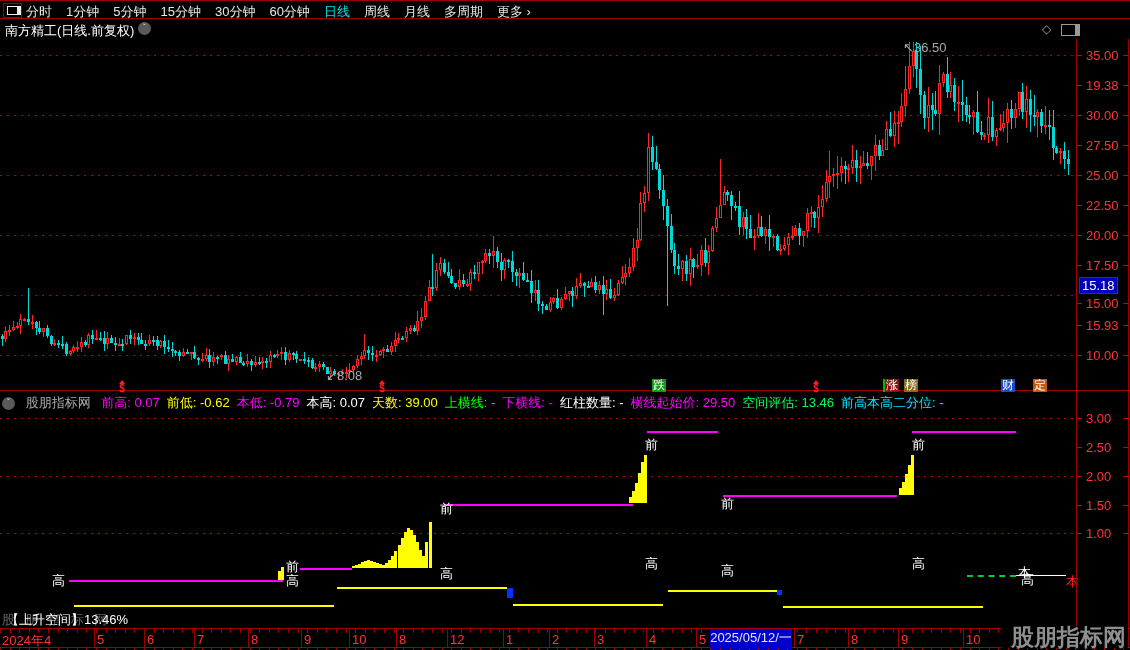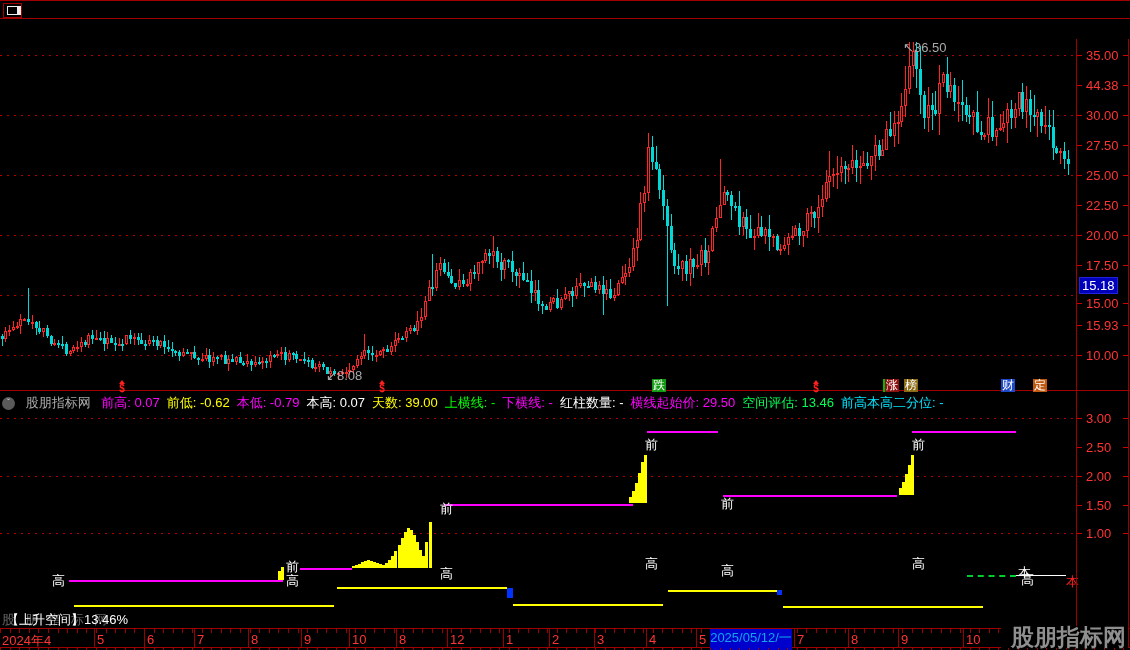--- a/index.html
+++ b/index.html
@@ -28,52 +28,59 @@
   .candle-body{position:absolute;width:3px;box-sizing:border-box;}
   .pricebox{background:#0000bb;color:#fff;padding:0 2px;border:1px solid #2222dd;}
   .indparam{white-space:nowrap;left:2px;top:394px;height:18px;}
   .indparam span{margin-right:7px;}
   .ylab{position:absolute;color:#fff;font-size:13px;line-height:13px;}
   .redlab{color:#ff2222;}
   .datebar{left:0;top:628px;width:1130px;height:20px;border-top:1px solid #a00000;border-bottom:1px solid #a00000;box-sizing:border-box;
      background-image:repeating-linear-gradient(90deg,#9a0000 0 1px,transparent 1px 9.6px);background-size:100% 4px;background-repeat:no-repeat;}
   .datelab{position:absolute;top:3px;color:#ff3434;}
   .datetick{position:absolute;top:0;width:1px;height:18px;background:#9a0000;}
-  .datebox{position:absolute;top:0;height:22px;background:#0000cc;color:#0ea5e9;text-align:center;line-height:18px;}
+  .datebox{position:absolute;top:0;height:22px;background:#0000cc;color:#e5e5e5;text-align:center;line-height:18px;}
   .wm{right:2px;bottom:2px;text-align:right;background:#000;padding:0 2px 0 10px;z-index:60;color:#8f8f8f;font-weight:bold;line-height:22px;}
   .badge{position:absolute;top:379px;color:#fff;font-size:12px;line-height:13px;padding:0 1px;z-index:6;}
   .dollar{position:absolute;z-index:6;text-align:center;width:10px;}
   .dollar .tri{margin:0 auto;width:0;height:0;border-left:3px solid transparent;border-right:3px solid transparent;border-bottom:4px solid #ff2020;}
   .dollar .sym{color:#ff2020;font-size:10px;font-weight:bold;line-height:9px;}
   .greylab{color:#aaa;}
   .bstrip{left:0;top:648px;width:1130px;height:2px;background:repeating-linear-gradient(90deg,#9a0000 0 1px,transparent 1px 9.6px);}
 </style>
 </head>
 <body>
 
 <div class="screen">
 
   <div class="abs topbar">
     <div class="abs winicon">
         <div class="abs winicon-inner"></div>
       </div>
+    <div class="abs lmenu" id="lmenu"><span>分时</span><span>1分钟</span><span>5分钟</span><span>15分钟</span><span>30分钟</span><span>60分钟</span><span class="active">日线</span><span>周线</span><span>月线</span><span>多周期</span><span>更多 ›</span></div>
   </div>
 
+  <div class="abs titlebar">
+    <span class="abs title">南方精工(日线.前复权)</span>
+    <span class="abs circ" style="left:138px;top:3px;">ˇ</span>
+    <span class="abs diamond" style="left:1042px;top:3px;">◇</span>
+    <span class="abs miniwin" style="left:1061px;top:5px;"></span>
+  </div>
 
   <div class="abs" id="mainchart" style="left:0;top:39px;width:1130px;height:352px;">
       <div class="gridline" style="position: absolute; left: 0px; top: 16px; width: 1076px;"></div>
       <div class="gridline" style="position: absolute; left: 0px; top: 76px; width: 1076px;"></div>
       <div class="gridline" style="position: absolute; left: 0px; top: 136px; width: 1076px;"></div>
       <div class="gridline" style="position: absolute; left: 0px; top: 196px; width: 1076px;"></div>
       <div class="gridline" style="position: absolute; left: 0px; top: 256px; width: 1076px;"></div>
       <div class="gridline" style="position: absolute; left: 0px; top: 316px; width: 1076px;"></div>
       <div class="axlab" style="position: absolute; left: 1086px; top: 9px;">35.00</div>
       <div class="tickdash" style="position: absolute; left: 1077px; top: 16px;"></div>
       <div class="tickdash" style="position: absolute; left: 1123px; top: 16px;"></div>
-      <div class="axlab" style="position: absolute; left: 1086px; top: 39px;">44.38</div>
+      <div class="axlab" style="position: absolute; left: 1086px; top: 39px;">19.38</div>
       <div class="tickdash" style="position: absolute; left: 1077px; top: 46px;"></div>
       <div class="tickdash" style="position: absolute; left: 1123px; top: 46px;"></div>
       <div class="axlab" style="position: absolute; left: 1086px; top: 69px;">30.00</div>
       <div class="tickdash" style="position: absolute; left: 1077px; top: 76px;"></div>
       <div class="tickdash" style="position: absolute; left: 1123px; top: 76px;"></div>
       <div class="axlab" style="position: absolute; left: 1086px; top: 99px;">27.50</div>
       <div class="tickdash" style="position: absolute; left: 1077px; top: 106px;"></div>
       <div class="tickdash" style="position: absolute; left: 1123px; top: 106px;"></div>
       <div class="axlab" style="position: absolute; left: 1086px; top: 129px;">25.00</div>
       <div class="tickdash" style="position: absolute; left: 1077px; top: 136px;"></div>

